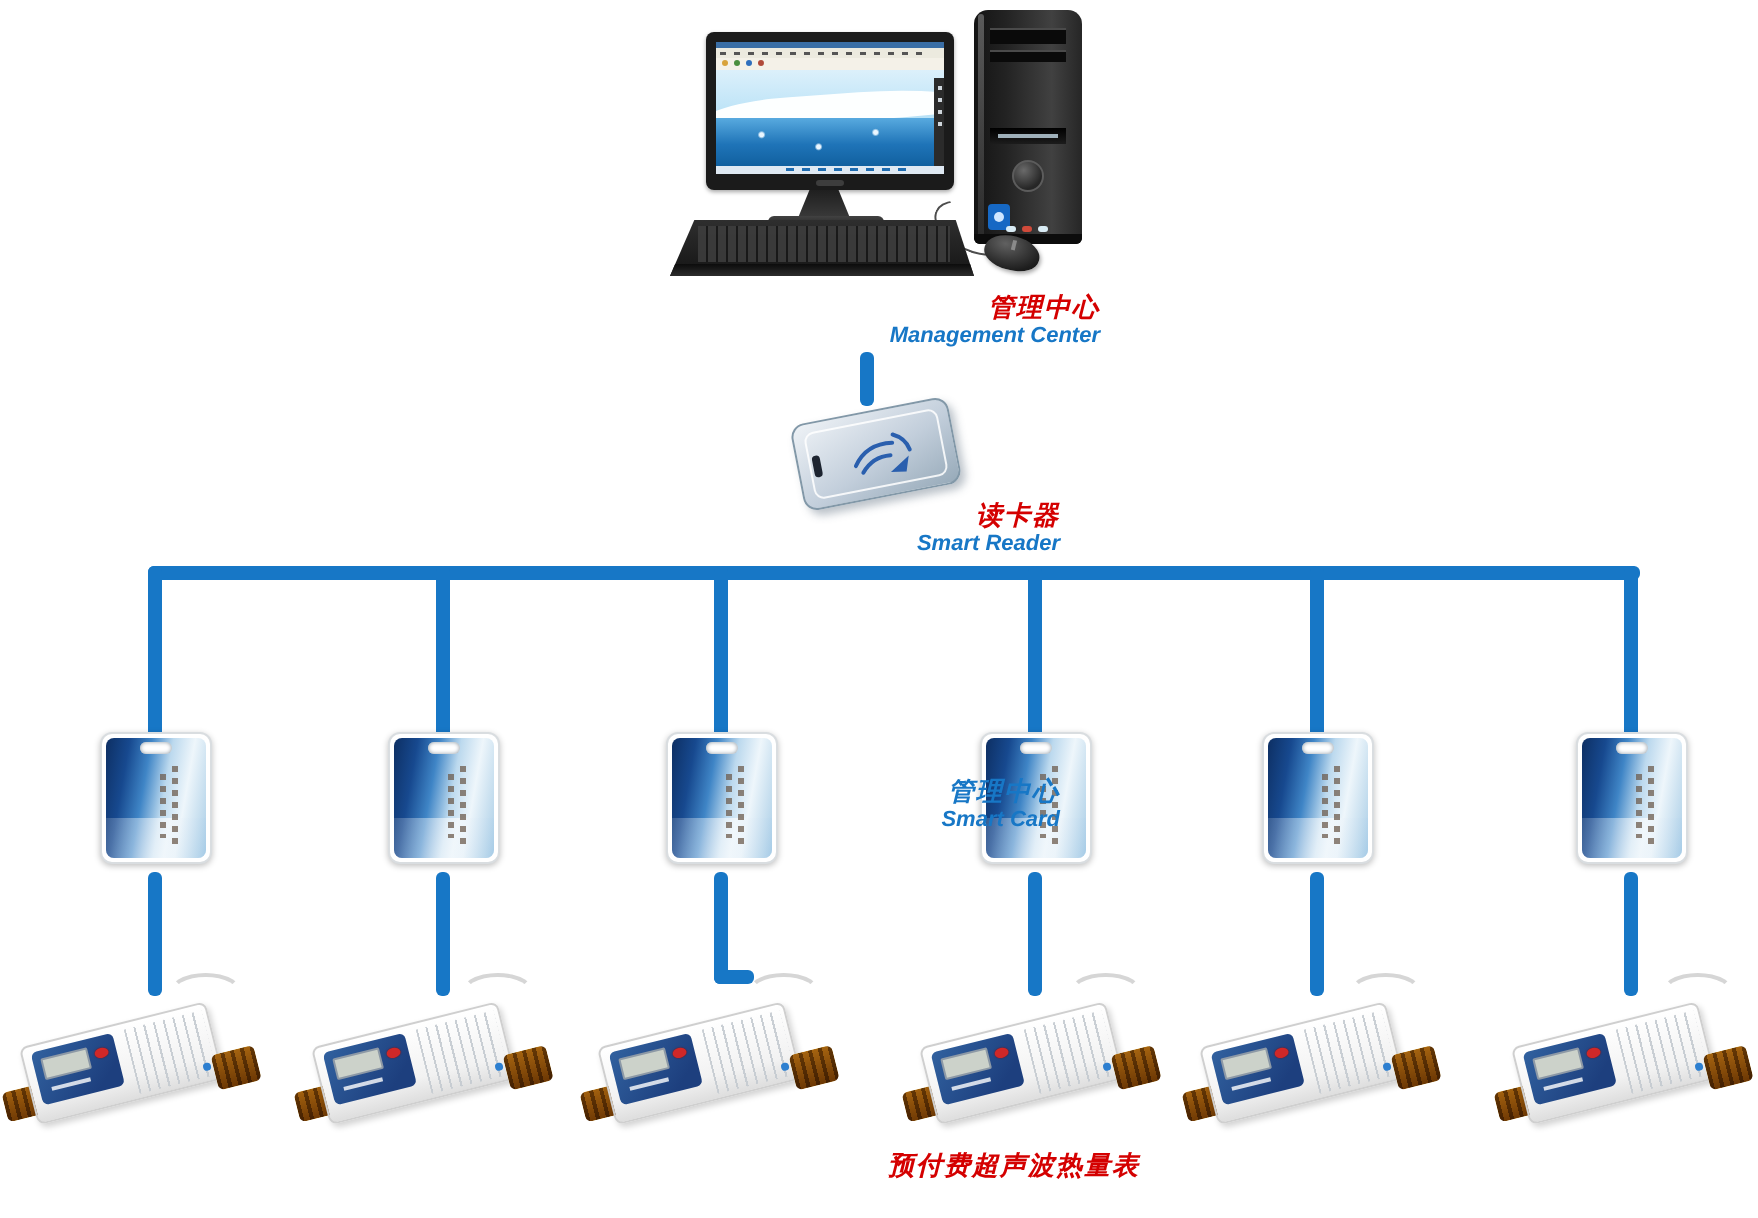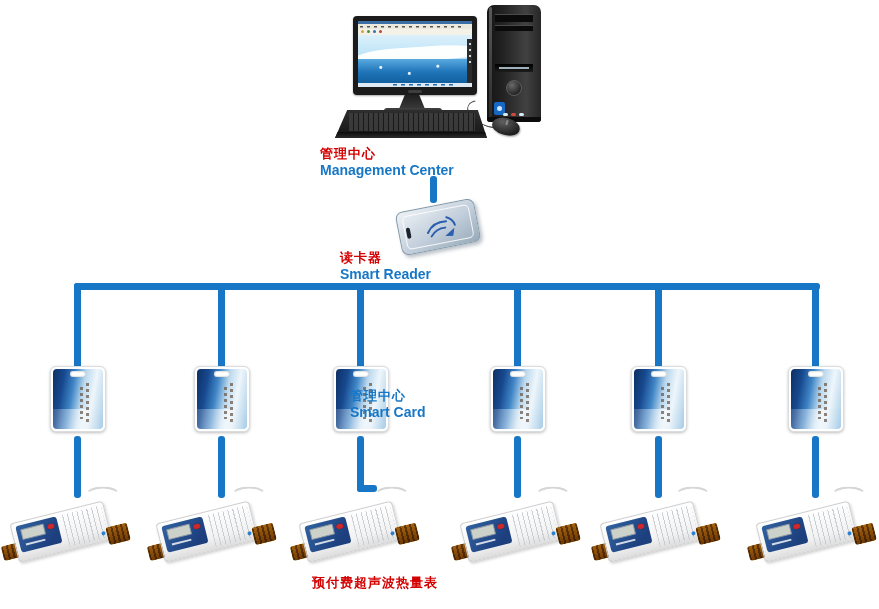--- a/index.html
+++ b/index.html
@@ -10,24 +10,24 @@
   *{box-sizing:border-box;margin:0;padding:0;}
   body{background:#fff;font-family:"Liberation Sans",sans-serif;}
   .canvas{position:relative;width:879px;height:609px;background:#fff;overflow:hidden;}
 
   
   .line{position:absolute;background:var(--line-blue);border-radius:3px;}
   .v{width:7px;}
   .h{height:7px;}
 
   
-  .label{position:absolute;text-align:left;line-height:1.25;}
+  .label{position:absolute;text-align:right;line-height:1.25;font-style:italic;}
   .label .zh{font-size:13px;font-weight:bold;color:var(--label-red);letter-spacing:1px;}
   .label .zh.blue{color:var(--label-blue);}
-  .label .en{font-size:14px;font-weight:bold;color:var(--label-blue);}
+  .label .en{font-size:11px;font-weight:bold;color:var(--label-blue);}
   .pre{white-space:pre;}
 
   
   .monitor{position:absolute;left:353px;top:16px;width:124px;height:79px;background:#1b1b1b;border-radius:4px;box-shadow:0 1px 2px rgba(0,0,0,.35);}
   .screen{position:absolute;left:5px;top:5px;right:5px;bottom:8px;background:#fff;overflow:hidden;display:flex;flex-direction:column;}
   .s-title{height:3px;background:#3a6ea5;}
   .s-menu{height:5px;background:#eceadf;background-image:repeating-linear-gradient(90deg,#555 0 3px,transparent 3px 7px);background-size:90% 1.5px;background-position:2px 1.5px;background-repeat:no-repeat;}
   .s-tools{height:6px;background:#f4f1e8;position:relative;}
   .s-tools i{position:absolute;top:1px;width:3px;height:3px;border-radius:50%;display:block;}
   .water{flex:1;position:relative;background:linear-gradient(180deg,#dcf0fb 0%,#b4e0f6 55%,#9ed6f3 100%);overflow:hidden;}
@@ -318,17 +318,17 @@
           <div class="mt-lcd"></div>
           <div class="mt-btn"></div>
           <div class="mt-mark"></div>
         </div>
         <div class="mt-lines"></div>
         <div class="mt-dot"></div>
       </div>
       <div class="mt-fit-r"></div>
     </div>
 
-  <div class="label" style="left:312px;top:575px;width:240px;">
+  <div class="label" style="left:330px;top:575px;width:240px;">
     <div class="zh">预付费超声波热量表</div>
   </div>
 
 </div>
 
 </body></html>

